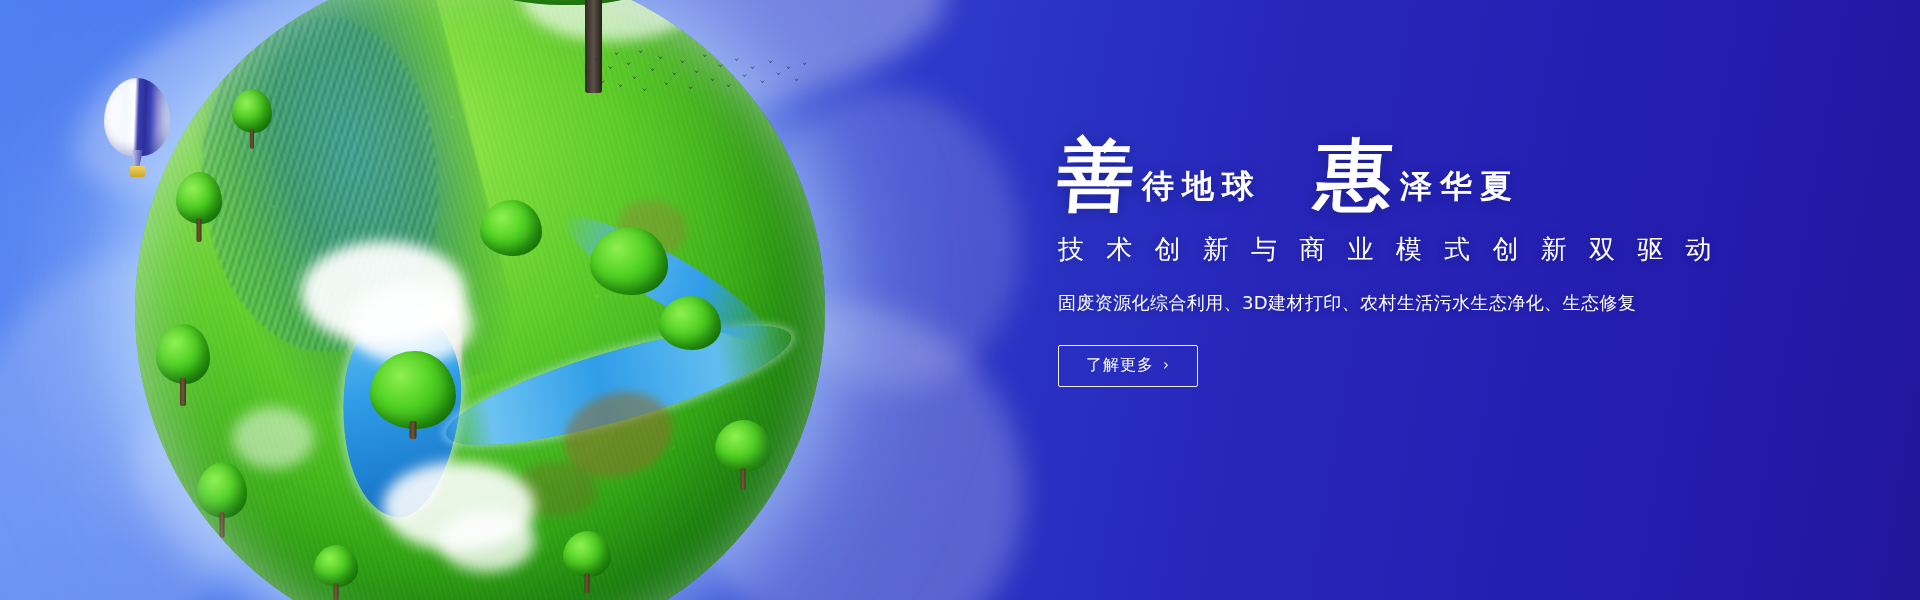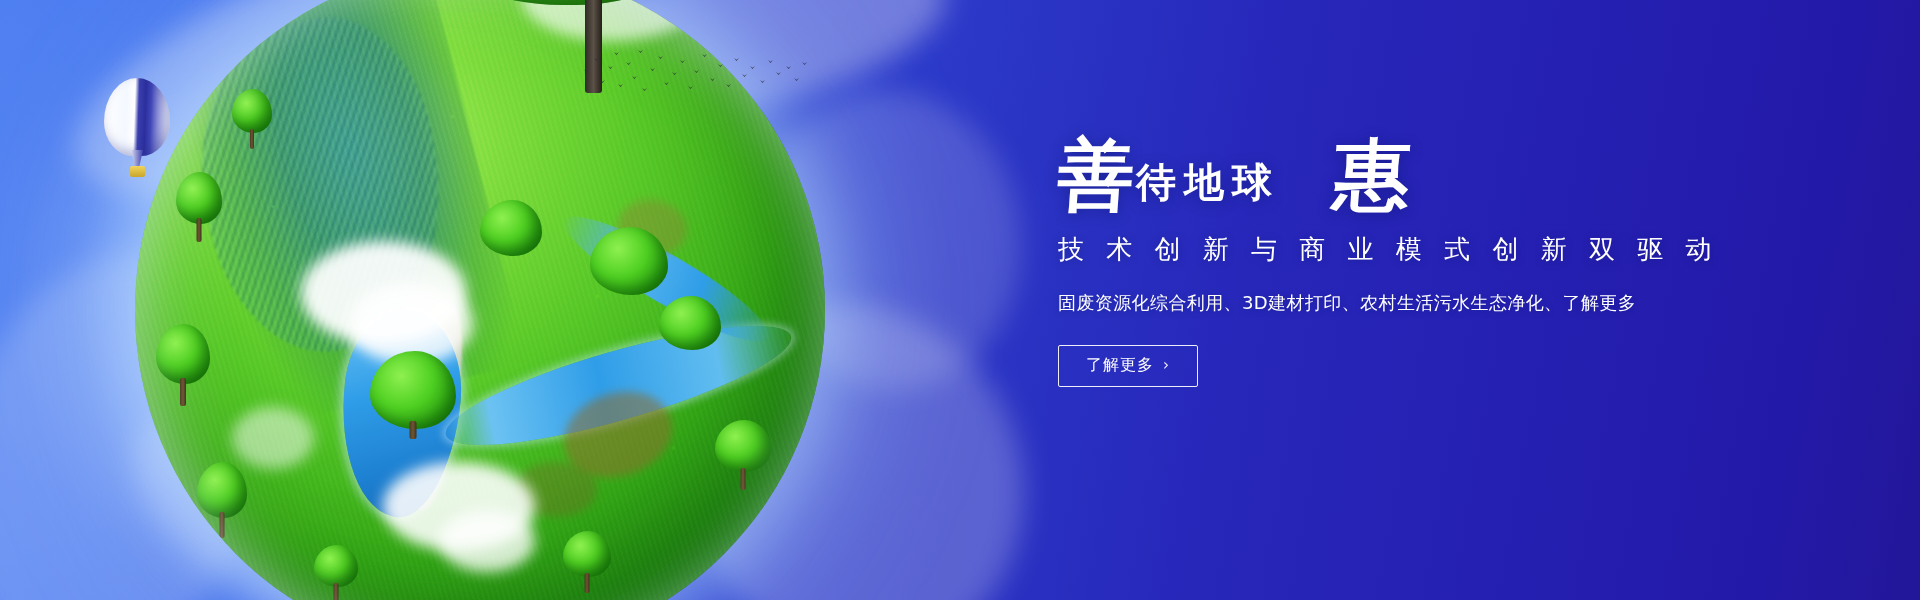--- a/index.html
+++ b/index.html
@@ -281,26 +281,26 @@
     font-family:"DejaVu Serif", serif;
     font-size:76px;
     line-height:0.92;
     font-weight:700;
     letter-spacing:0;
     transform:skewX(-4deg);
     display:inline-block;
   }
   .regular {
     font-family:"DejaVu Serif", serif;
-    font-size:40px;
+    font-size:32px;
     line-height:1;
     font-weight:600;
     letter-spacing:8px;
     padding-bottom:8px;
-    margin-left:2px;
+    margin-left:8px;
   }
   .hl-gap { display:inline-block; width:54px; }
 
   .subtitle {
     font-family:"DejaVu Sans", sans-serif;
     font-size:26px;
     font-weight:400;
     letter-spacing:7px;
     margin-top:22px;
     white-space:nowrap;
@@ -465,25 +465,26 @@
     <span class="bird" style="left:222px;top:22px;"></span>
   </div>
 
   <div class="content">
 
     <div class="headline">
       <span class="brush">善</span>
       <span class="regular">待地球</span>
       <span class="hl-gap"></span>
       <span class="brush">惠</span>
+      <span class="regular">泽华夏</span>
     </div>
 
     <div class="subtitle">技 术 创 新 与 商 业 模 式 创 新 双 驱 动</div>
 
-    <div class="desc">固废资源化综合利用、3D建材打印、农村生活污水生态净化、了解更多</div>
+    <div class="desc">固废资源化综合利用、3D建材打印、农村生活污水生态净化、生态修复</div>
 
     <a href="#" class="cta">
       <span>了解更多</span>
       <span class="chev">›</span>
     </a>
 
   </div>
 
 </div>
 

